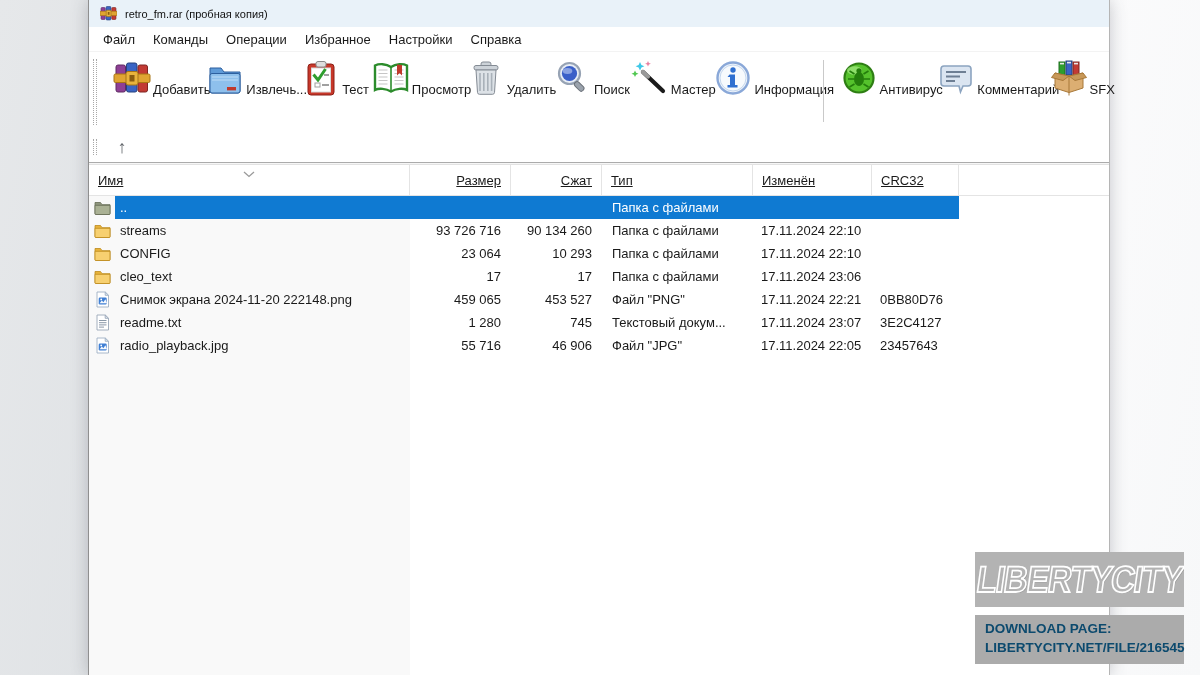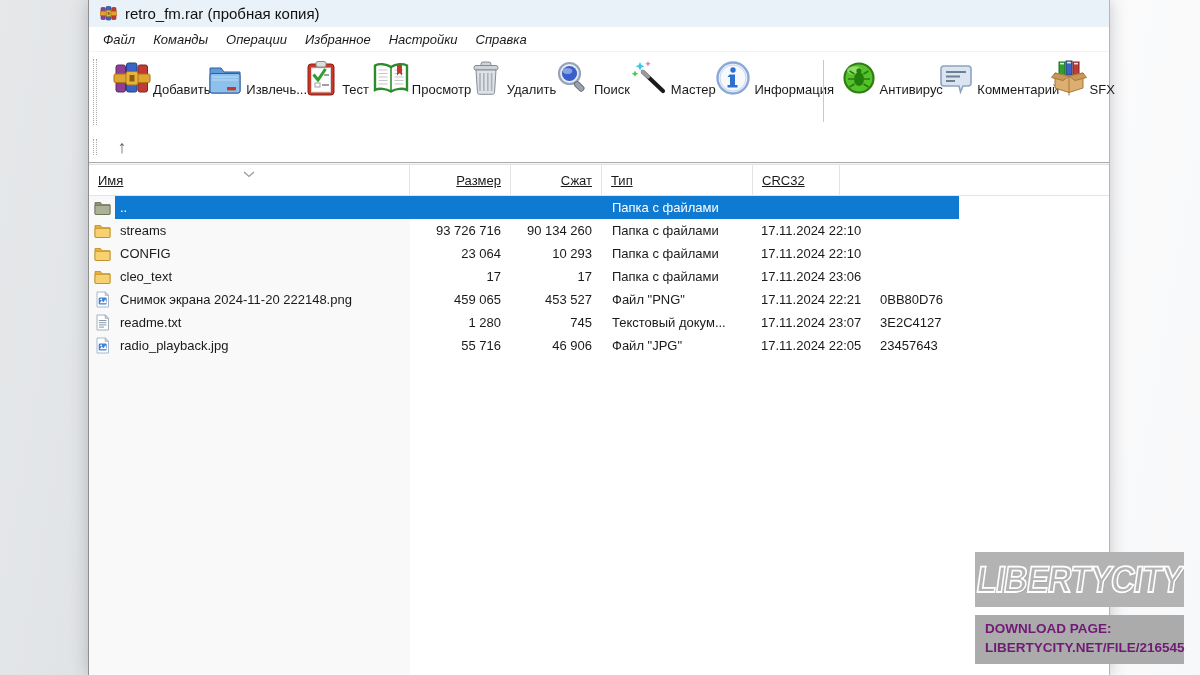--- a/index.html
+++ b/index.html
@@ -14,26 +14,26 @@
     position:absolute; left:88px; top:0; width:1022px; height:675px;
     background:#fff;
     border-left:1px solid #8f8f8f; border-right:1px solid #b5b5b5;
     box-shadow:0 0 16px rgba(60,65,75,.28);
   }
   .titlebar {
     height:27px; background:#e9f2f9; display:flex; align-items:center;
     padding-left:11px; gap:8px;
   }
   .titlebar svg { width:17px; height:17px; display:block; }
-  .title-text { font-size:15px; color:#101010; }
+  .title-text { font-size:11px; color:#101010; }
   .menubar {
     height:25px; background:#fff; display:flex; align-items:center; padding-left:5px;
     border-bottom:1px solid #f3f3f3;
   }
-  .menu-item { padding:4px 9px; cursor:default;font-style:italic; }
+  .menu-item { padding:4px 9px; cursor:default; }
   .toolbar {
     position:relative; height:80px; background:#fff;
     display:flex; align-items:flex-start; padding:4px 0 0 15px;
   }
   .grip {
     position:absolute; left:4px; top:7px; bottom:7px; width:4px;
     border-left:1px dotted #a8a8a8; border-right:1px dotted #a8a8a8;
   }
   .tb-btn {
     display:flex; flex-direction:row; align-items:flex-end; gap:2px;
@@ -76,21 +76,21 @@
     overflow:hidden;
   }
   .wm-logo span {
     font-weight:bold; font-size:33px; letter-spacing:-1px;
     transform:skewX(-8deg) scaleY(1.12);
     color:#b3b3b3; -webkit-text-stroke:1.6px #ffffff;
     text-shadow:1px 1px 0 rgba(120,120,120,.6);
     white-space:nowrap;
   }
   .wm-bar {
-    margin-top:8px; background:#ababab; color:#701a75; font-weight:bold;
+    margin-top:8px; background:#ababab; color:#0c4a6e; font-weight:bold;
     font-size:13.5px; line-height:1.4; padding:5px 10px 6px 10px;
   }
 </style>
 </head>
 <body>
 
 <div class="window">
   <div class="titlebar">
     <span id="app-icon">
         <svg viewBox="0 0 17 17">
@@ -268,20 +268,23 @@
         </div>
         <div class="hcell right" style="width: 101px;">
           <span>Размер</span>
         </div>
         <div class="hcell right" style="width: 91px;">
           <span>Сжат</span>
         </div>
         <div class="hcell" style="width: 151px;">
           <span>Тип</span>
         </div>
+        <div class="hcell" style="width: 119px;">
+          <span>Изменён</span>
+        </div>
         <div class="hcell" style="width: 87px;">
           <span>CRC32</span>
         </div>
       </div>
     <div class="col-shade"></div>
     <div class="rows" id="rows">
         <div class="row selected">
           <div class="sel-bg" style="background: rgb(15, 122, 210);"></div>
           <div class="cell c-name">
             <span style="display: flex;">

